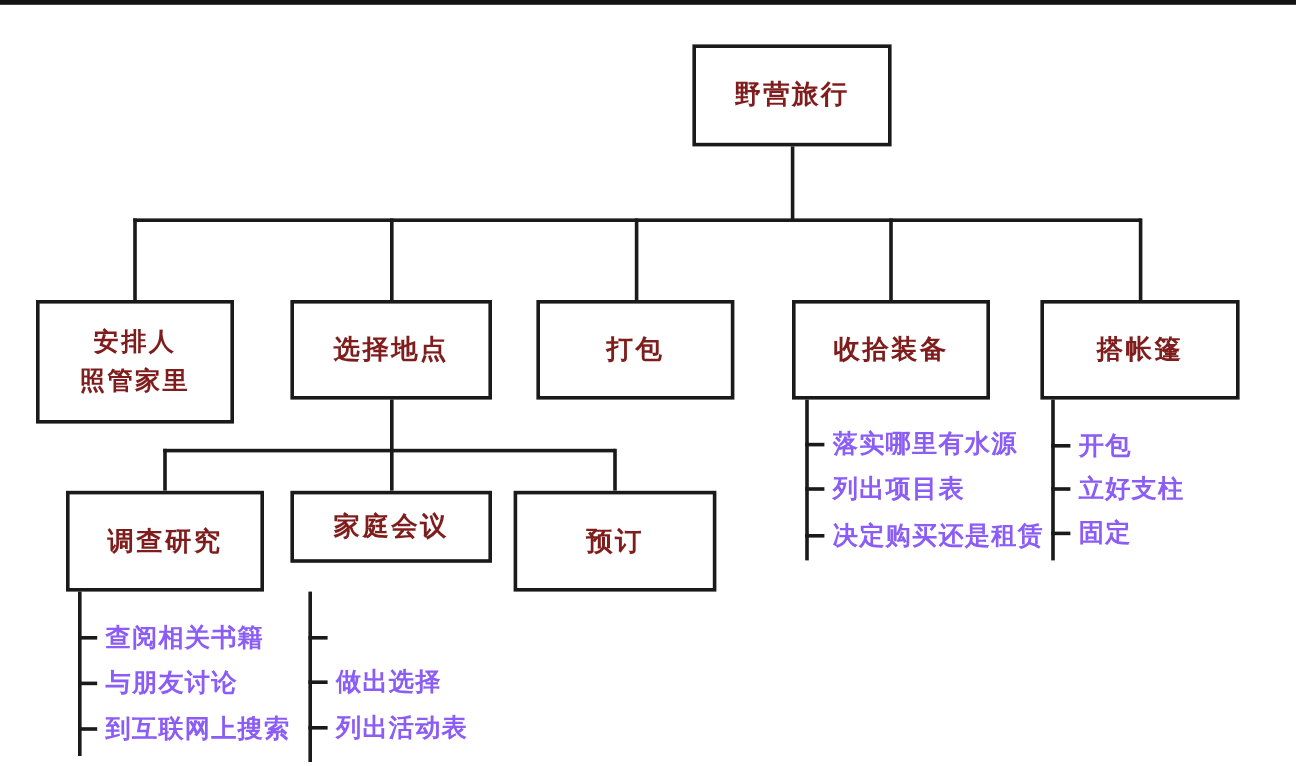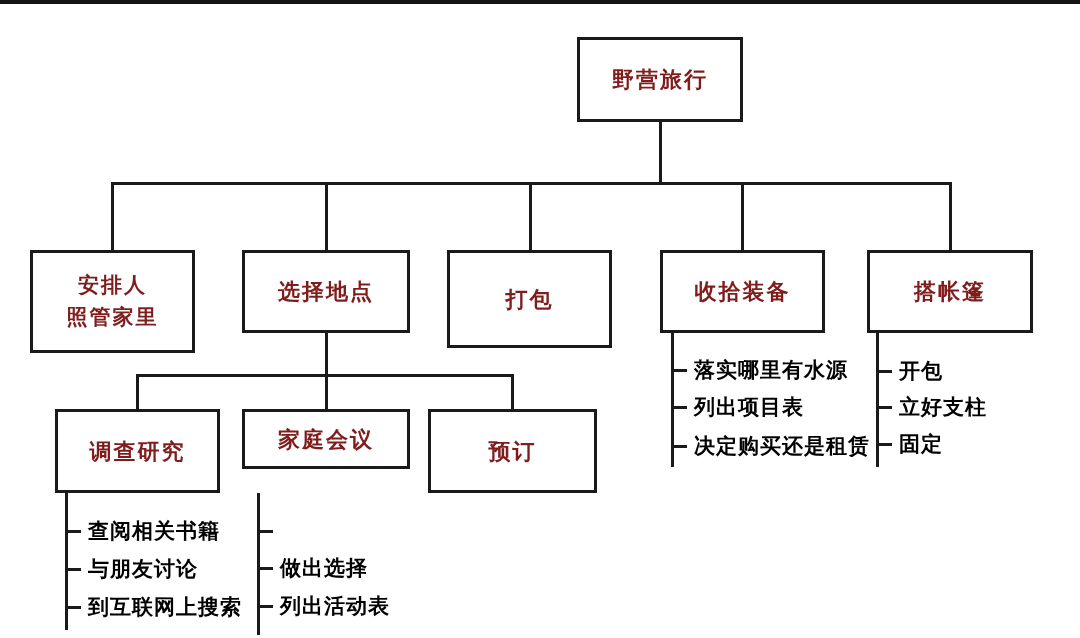--- a/index.html
+++ b/index.html
@@ -34,21 +34,21 @@
   .vline,.hline{
     position:absolute;
     background:#1a1a1a;
   }
   .vline{width:2.5px;}
   .hline{height:2.5px;}
   .leaf{
     position:absolute;
     font-weight:bold;
     font-size:21px;
-    color:#000000;
+    color:#8b5cf6;
     letter-spacing:1px;
     line-height:24px;
     white-space:nowrap;
   }
 </style>
 </head>
 <body>
 
 <div id="canvas">
 
@@ -60,21 +60,21 @@
   <div class="hline" style="left:111px;top:182px;width:840px;"></div>
   <div class="vline" style="left:111px;top:182px;height:68px;"></div>
   <div class="vline" style="left:325px;top:182px;height:68px;"></div>
   <div class="vline" style="left:529px;top:182px;height:68px;"></div>
   <div class="vline" style="left:741px;top:182px;height:68px;"></div>
   <div class="vline" style="left:949px;top:182px;height:68px;"></div>
 
   <div class="box" style="left:30px;top:250px;width:165px;height:103px;font-size:21px;">安排人
 照管家里</div>
   <div class="box" style="left:242px;top:250px;width:168px;height:83px;">选择地点</div>
-  <div class="box" style="left:447px;top:250px;width:165px;height:98px;">打包</div>
+  <div class="box" style="left:447px;top:250px;width:165px;height:83px;">打包</div>
   <div class="box" style="left:660px;top:250px;width:165px;height:83px;">收拾装备</div>
   <div class="box" style="left:867px;top:250px;width:166px;height:83px;">搭帐篷</div>
 
   <div class="vline" style="left:325px;top:333px;height:76px;"></div>
   <div class="hline" style="left:136px;top:374px;width:377px;"></div>
   <div class="vline" style="left:136px;top:374px;height:35px;"></div>
   <div class="vline" style="left:511px;top:374px;height:35px;"></div>
 
   <div class="box" style="left:55px;top:409px;width:165px;height:84px;">调查研究</div>
   <div class="box" style="left:242px;top:409px;width:168px;height:60px;">家庭会议</div>

